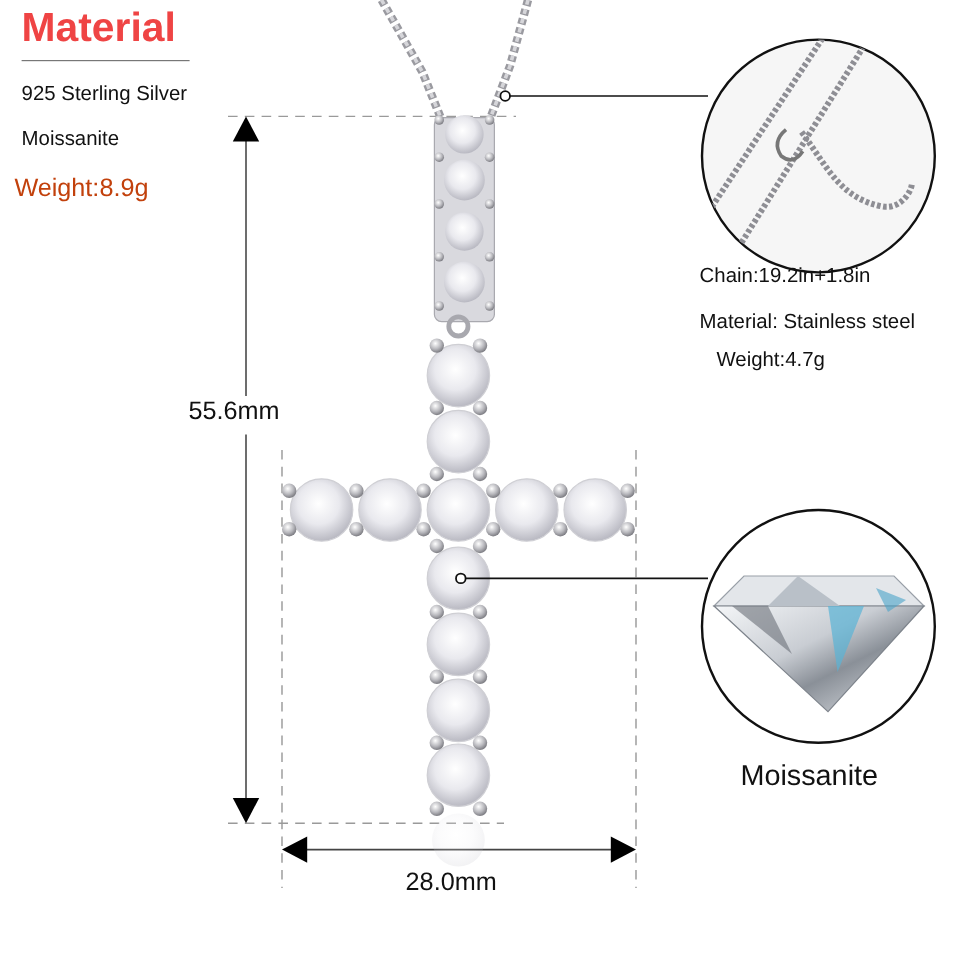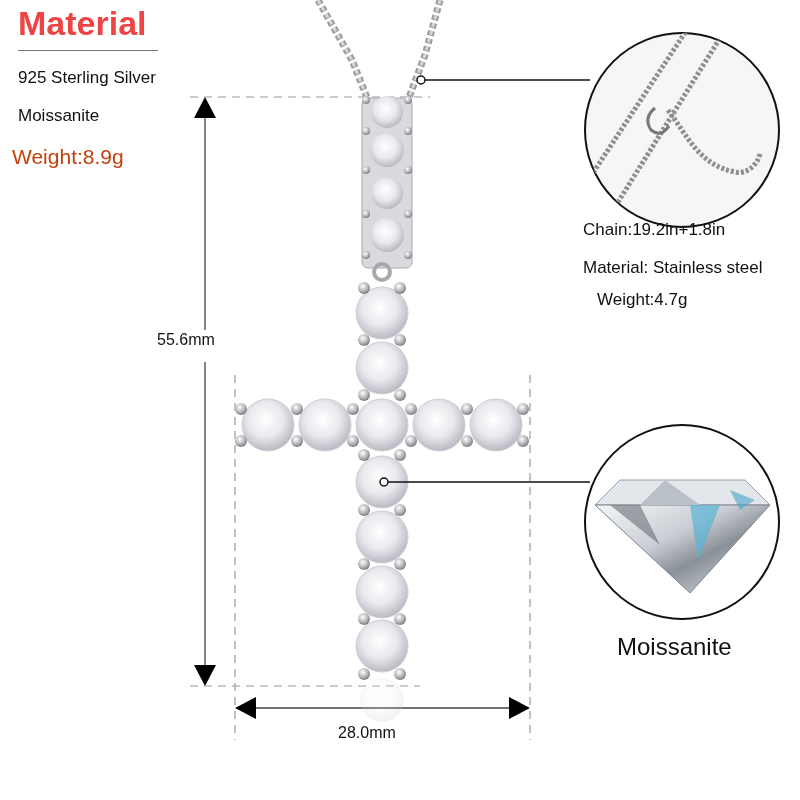--- a/index.html
+++ b/index.html
@@ -2,21 +2,21 @@
 <html><head>
 <meta charset="utf-8">
 <style>
   html, body { margin: 0; padding: 0; background: #ffffff; }
   body { width: 800px; height: 800px; position: relative; overflow: hidden; font-family: "Liberation Sans", sans-serif; color: #111; }
   .abs { position: absolute; }
   .title { left: 18px; top: 4px; font-size: 34px; font-weight: bold; color: #ef4444; letter-spacing: 0px; }
   .title-rule { left: 18px; top: 50px; width: 140px; height: 1px; background: #777; }
   .spec { font-size: 17px; color: #111; }
   .spec-big { font-size: 21px; color: #c2410c; }
-  .dim-label { font-size: 16px; color: #111; }
+  .dim-label { font-size: 21px; color: #111; }
   .chain-spec { font-size: 17px; color: #111; }
   .stone-label { font-size: 24px; color: #111; }
   svg { position: absolute; left: 0; top: 0; }
 </style>
 </head>
 <body>
 
 <svg width="800" height="800" viewBox="0 0 800 800">
   <defs>
     <radialGradient id="gem" cx="45%" cy="40%" r="60%">

